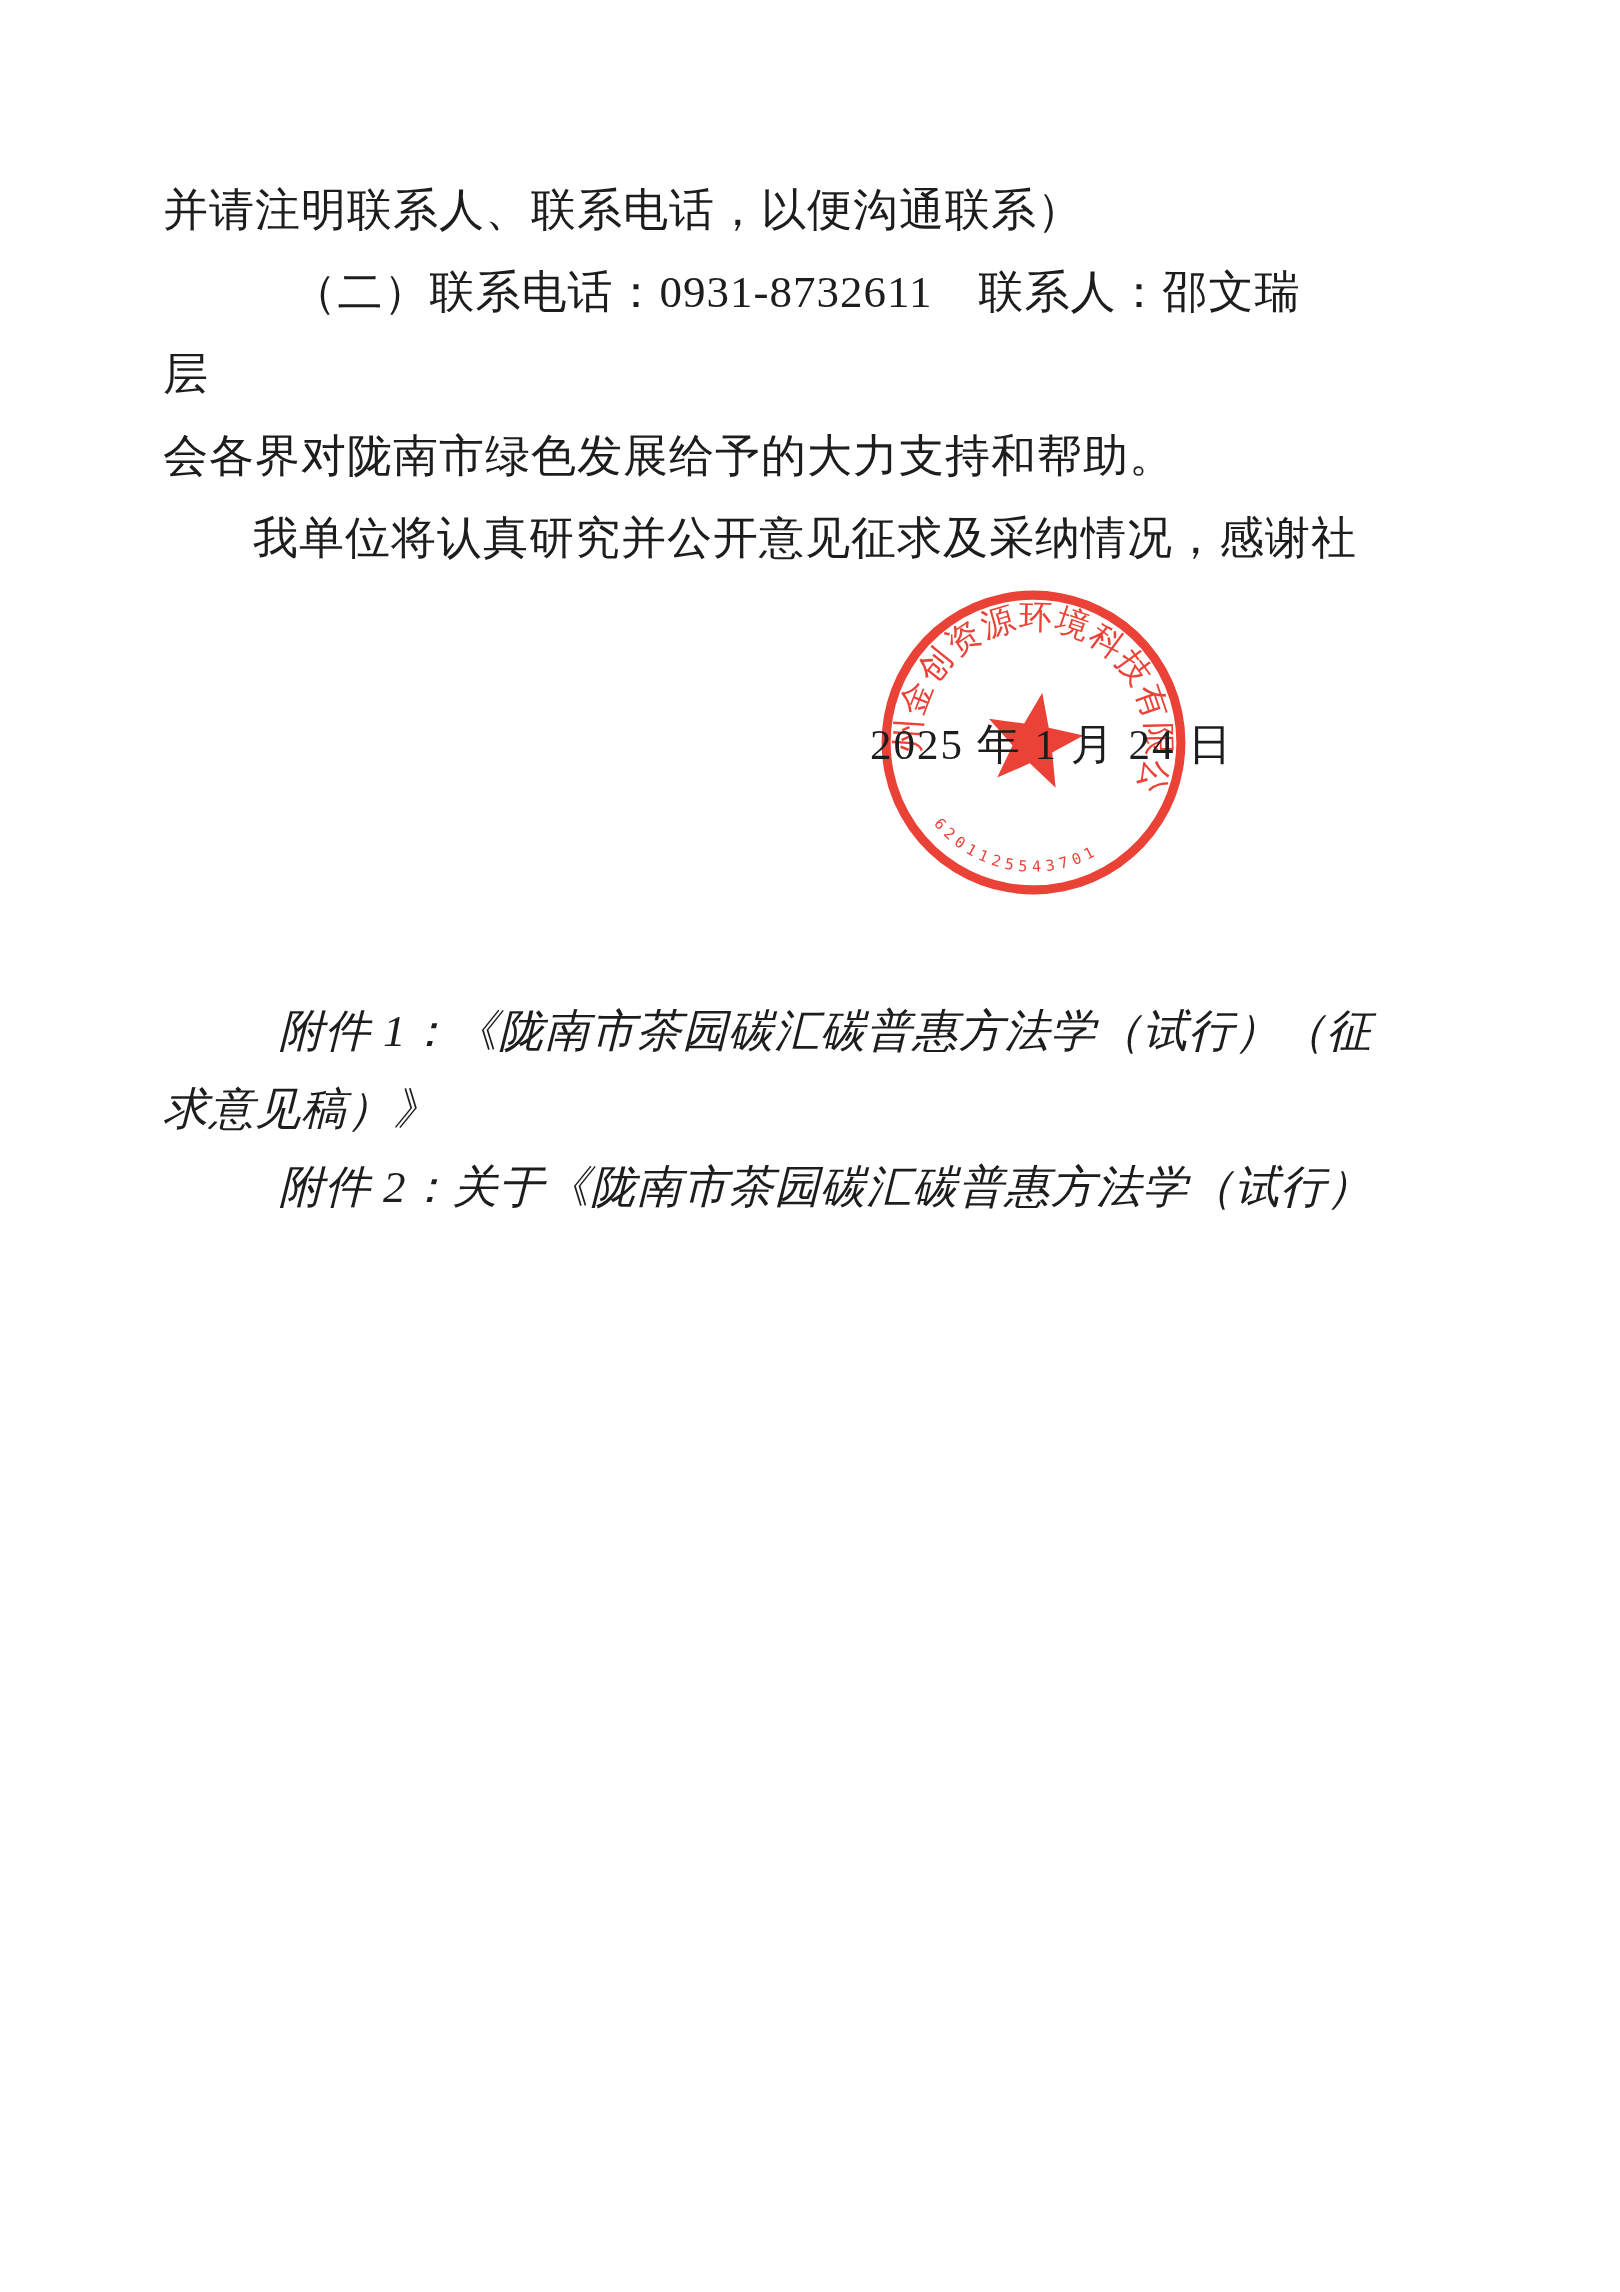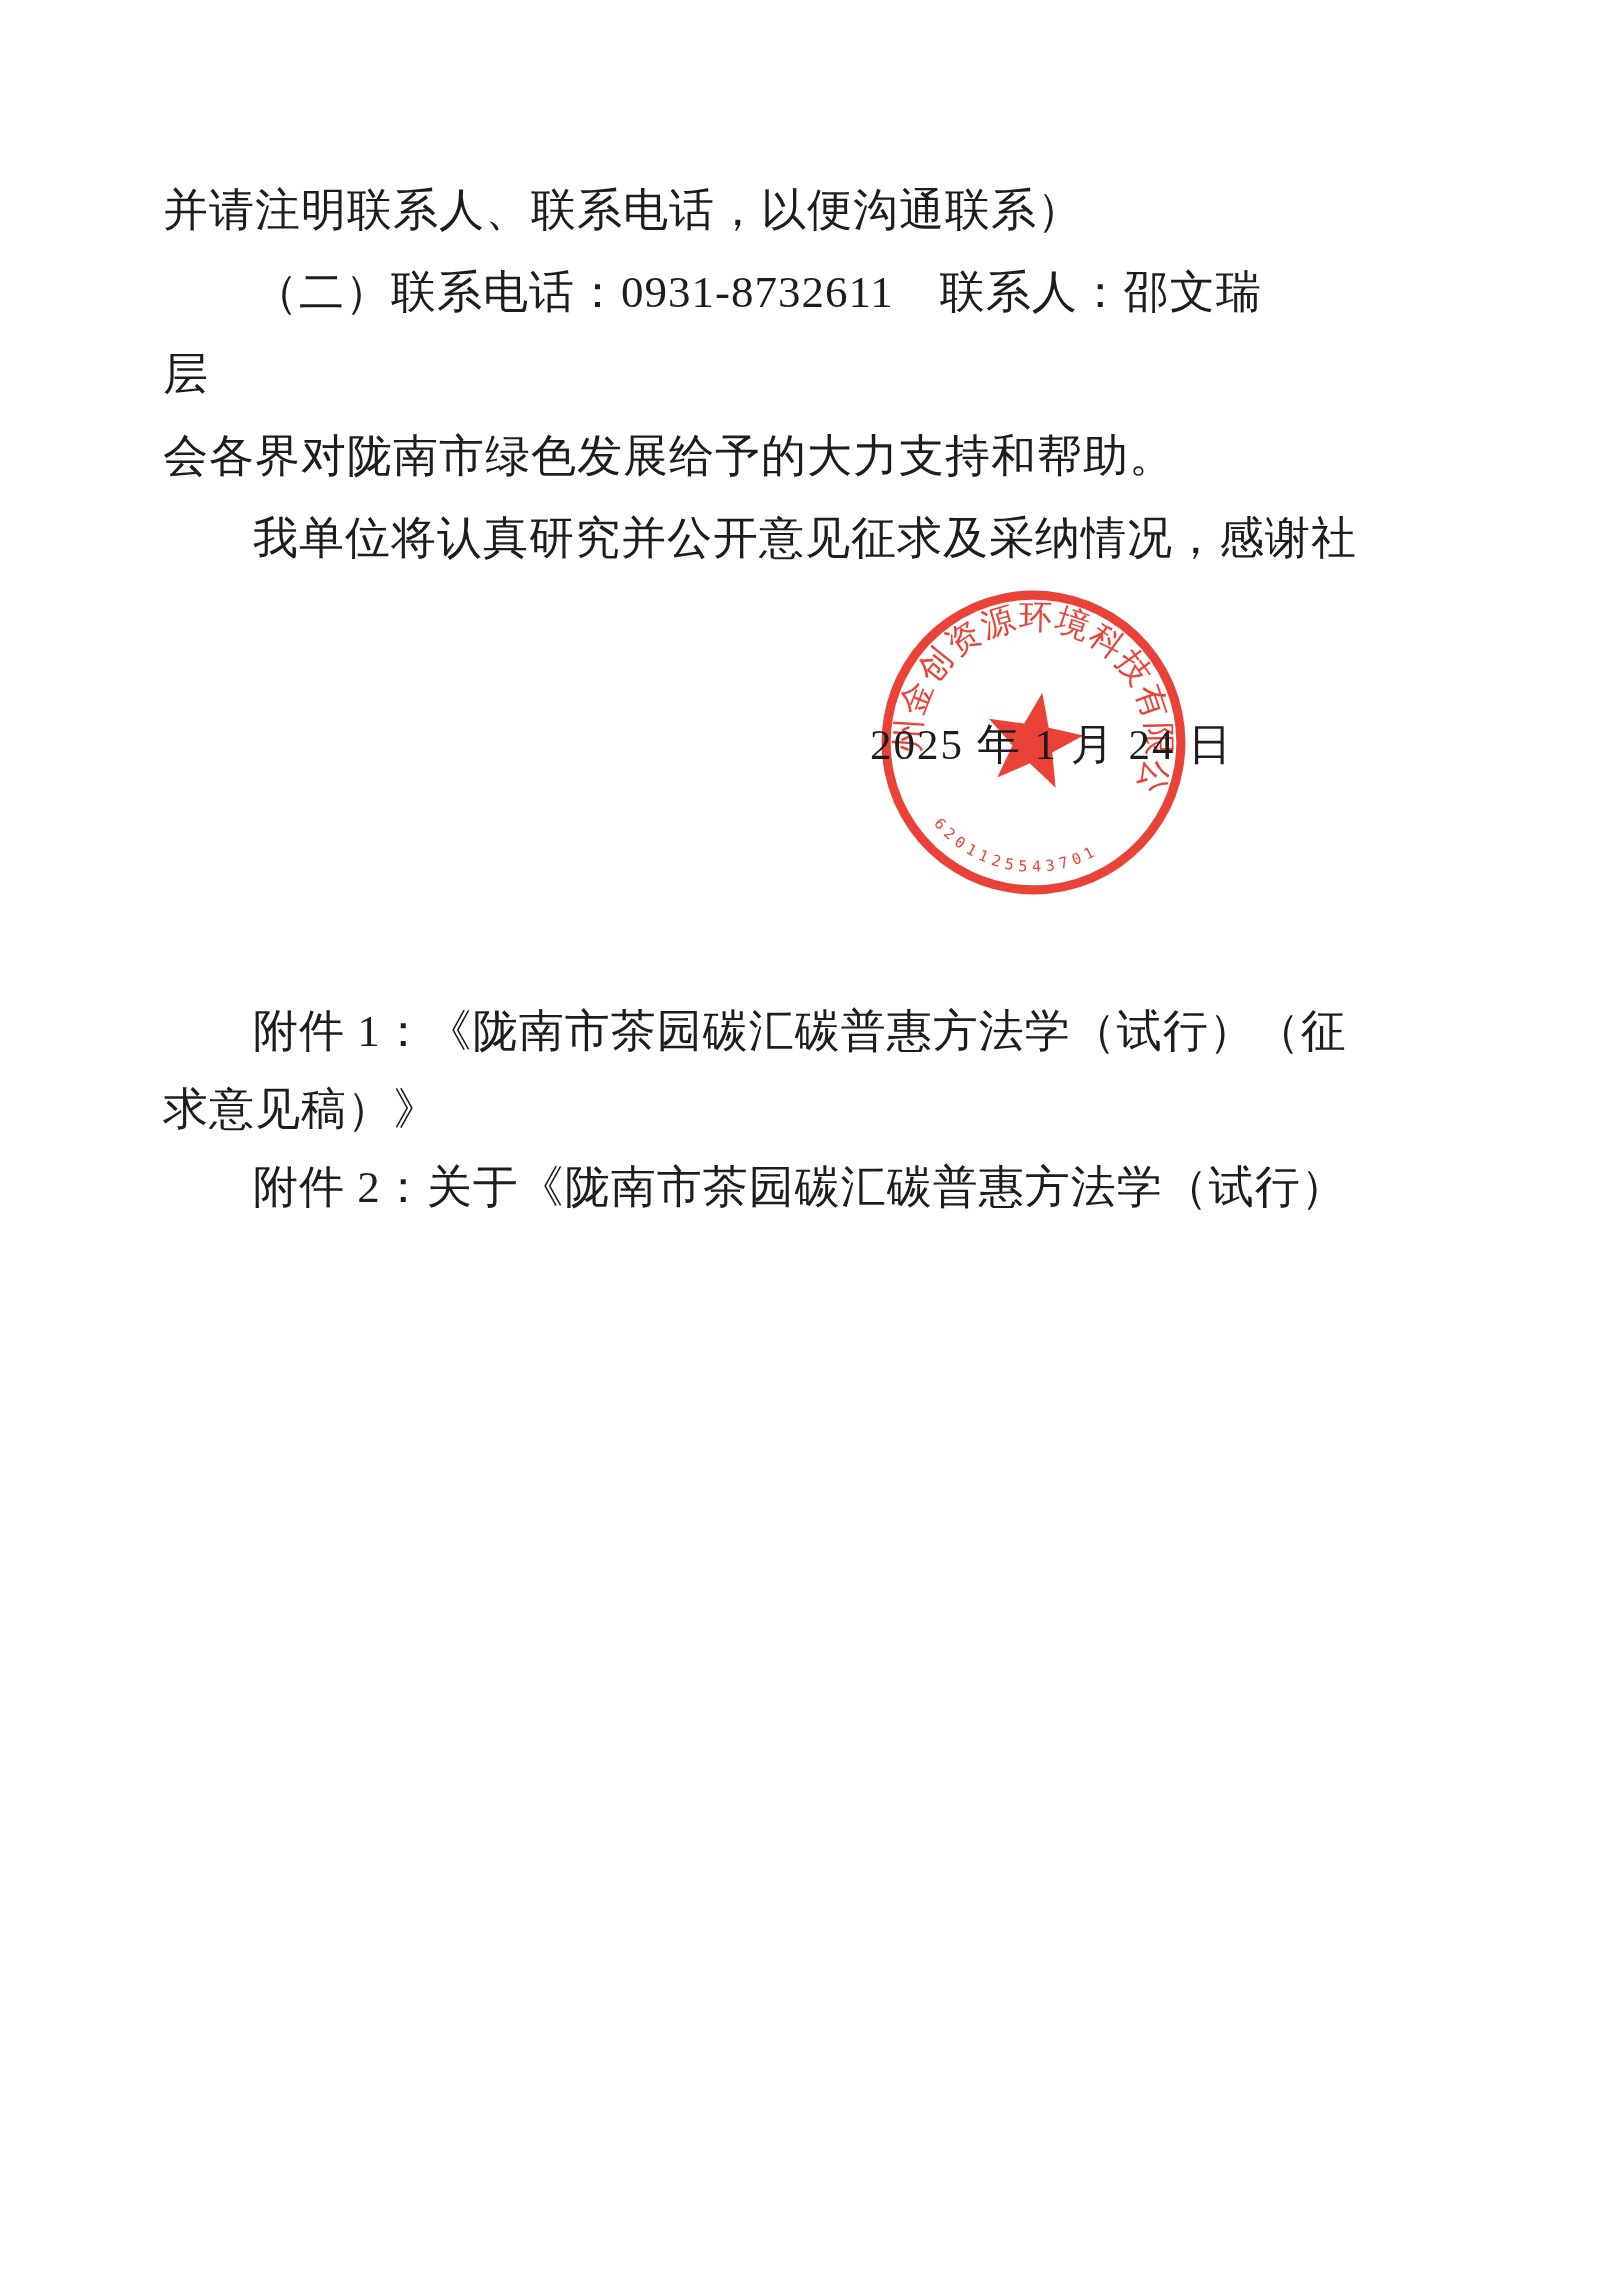--- a/index.html
+++ b/index.html
@@ -16,41 +16,41 @@
     position: absolute;
     left: 163px;
     top: 169px;
     width: 1176px;
     font-size: 45px;
     line-height: 82px;
     letter-spacing: 1px;
     white-space: nowrap;
   }
   .body-text .line { height: 82px; }
-  .indent { padding-left: 90px; }
+  .indent { padding-left: 90px; text-align: center; }
   .date-line {
     position: absolute;
     left: 870px;
     top: 716px;
     font-size: 43px;
     letter-spacing: 2px;
     z-index: 3;
     white-space: nowrap;
   }
   .attachments {
     position: absolute;
     left: 163px;
     top: 992px;
     width: 1235px;
     font-size: 45px;
     line-height: 78px;
     letter-spacing: 1px;
     white-space: nowrap;
   }
-  .attachments .line { height: 78px; }
+  .attachments .line { height: 78px; font-style: italic; }
   .hang { margin-left: -15.7px; }
   .seal {
     position: absolute;
     left: 872px;
     top: 581px;
     width: 323px;
     height: 323px;
     z-index: 2;
     opacity: 0.88;
     transform: rotate(10deg);

